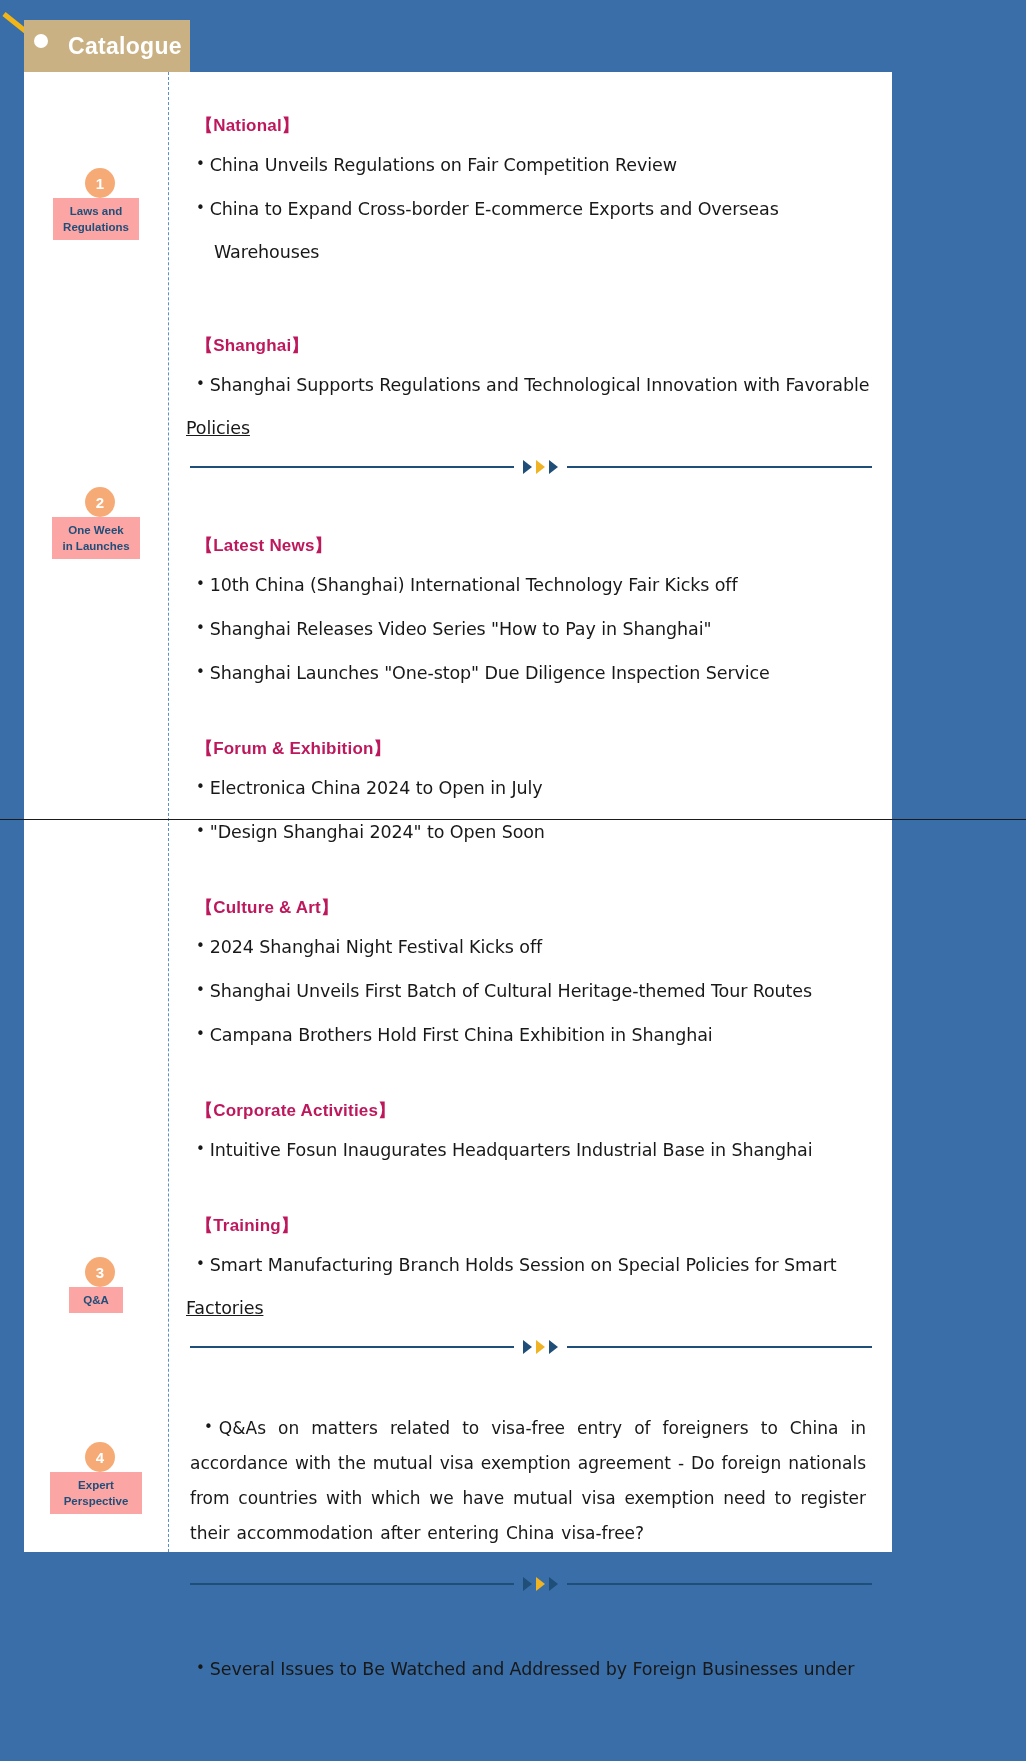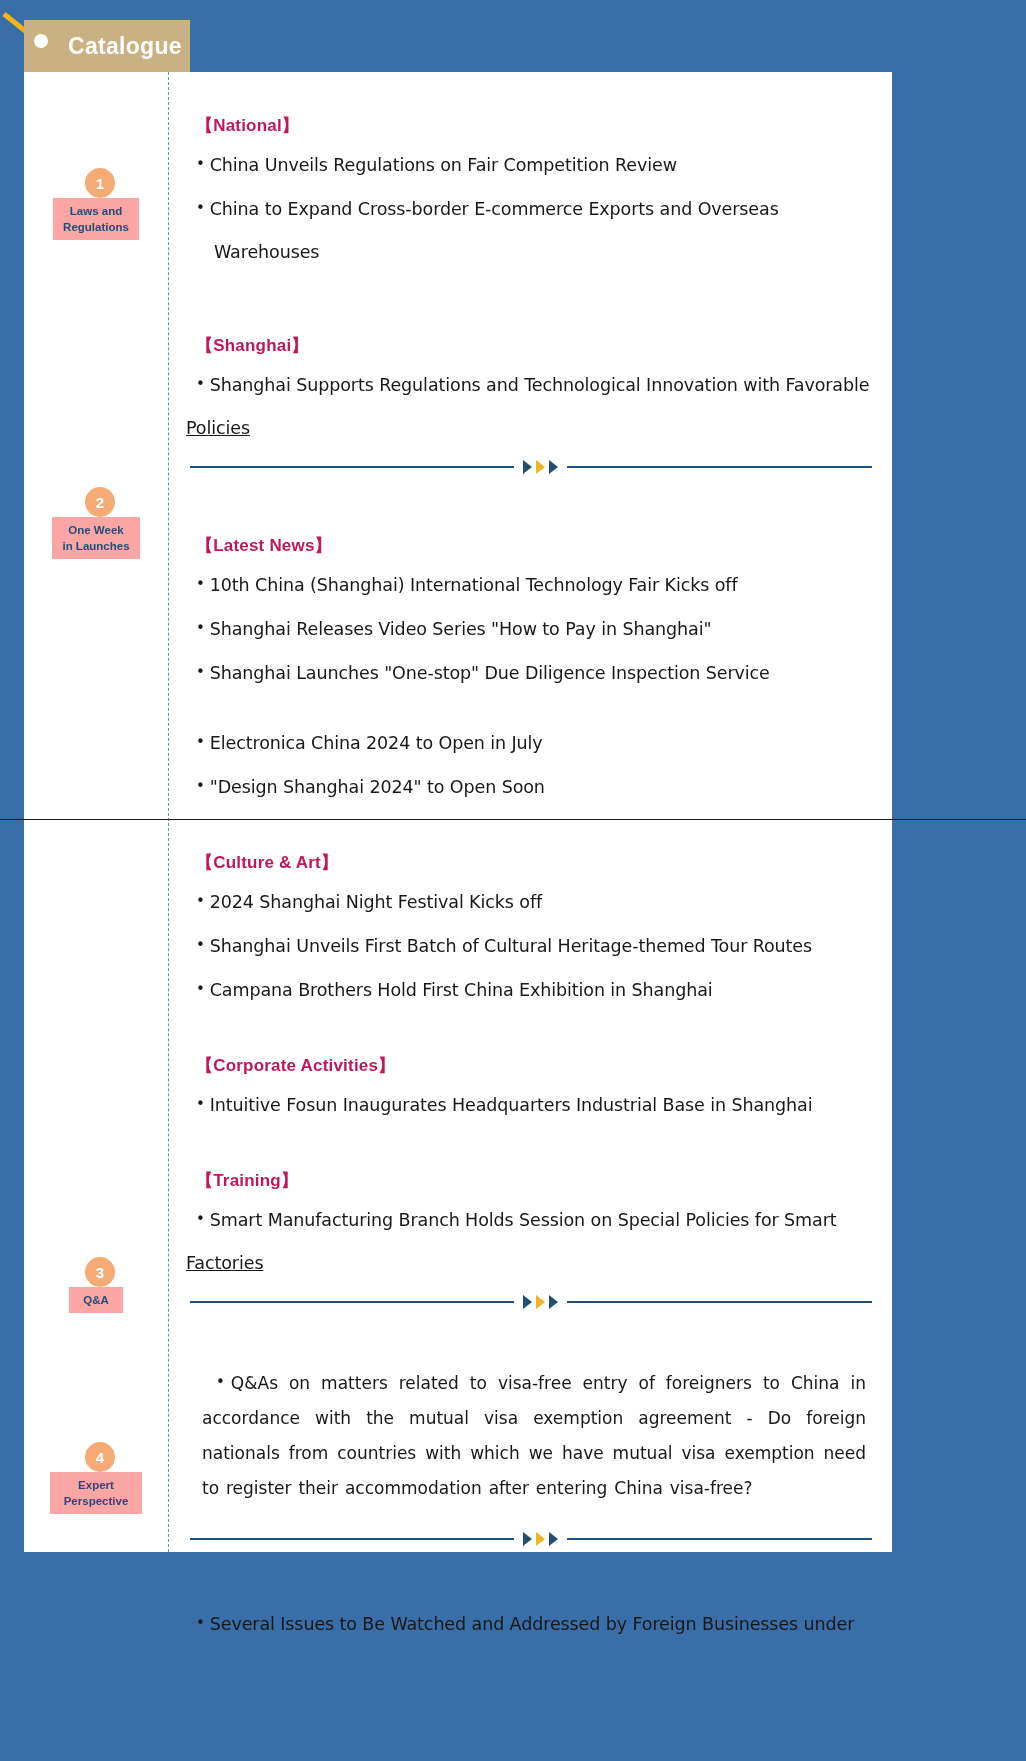--- a/index.html
+++ b/index.html
@@ -151,21 +151,21 @@
   .bullet-line.wrap { text-indent: -18px; padding-left: 18px; margin-left: 0; text-decoration: underline; }
 
   .para-justify {
     display: block;
     color: #181818;
     font-size: 17px;
     font-family: "DejaVu Sans", sans-serif;
     line-height: 35px;
     text-align: justify;
     text-align-last: left;
-    margin: 0 6px 0 16px;
+    margin: 0 6px 0 4px;
     word-spacing: 1.5px;
   }
   .para-justify .dot {
     font-size: 15px;
     vertical-align: 2px;
     padding-left: 14px;
     padding-right: 6px;
   }
 
   .gap-sm { height: 26px; }
@@ -279,20 +279,21 @@
 
     <div class="gap-md"></div>
 
     <div class="cat-head">【Latest News】</div>
     <span class="bullet-line"><span class="dot">•</span><span>10th China (Shanghai) International Technology Fair Kicks off</span></span>
     <span class="bullet-line"><span class="dot">•</span><span>Shanghai Releases Video Series "How to Pay in Shanghai"</span></span>
     <span class="bullet-line"><span class="dot">•</span><span>Shanghai Launches "One-stop" Due Diligence Inspection Service</span></span>
 
     <div class="gap-sm"></div>
 
+    <div class="cat-head">【Forum &amp; Exhibition】</div>
     <span class="bullet-line"><span class="dot">•</span><span>Electronica China 2024 to Open in July</span></span>
     <span class="bullet-line"><span class="dot">•</span><span>"Design Shanghai 2024" to Open Soon</span></span>
 
     <div class="gap-sm"></div>
 
     <div class="cat-head">【Culture &amp; Art】</div>
     <span class="bullet-line"><span class="dot">•</span><span>2024 Shanghai Night Festival Kicks off</span></span>
     <span class="bullet-line"><span class="dot">•</span><span>Shanghai Unveils First Batch of Cultural Heritage-themed Tour Routes</span></span>
     <span class="bullet-line"><span class="dot">•</span><span>Campana Brothers Hold First China Exhibition in Shanghai</span></span>
 

